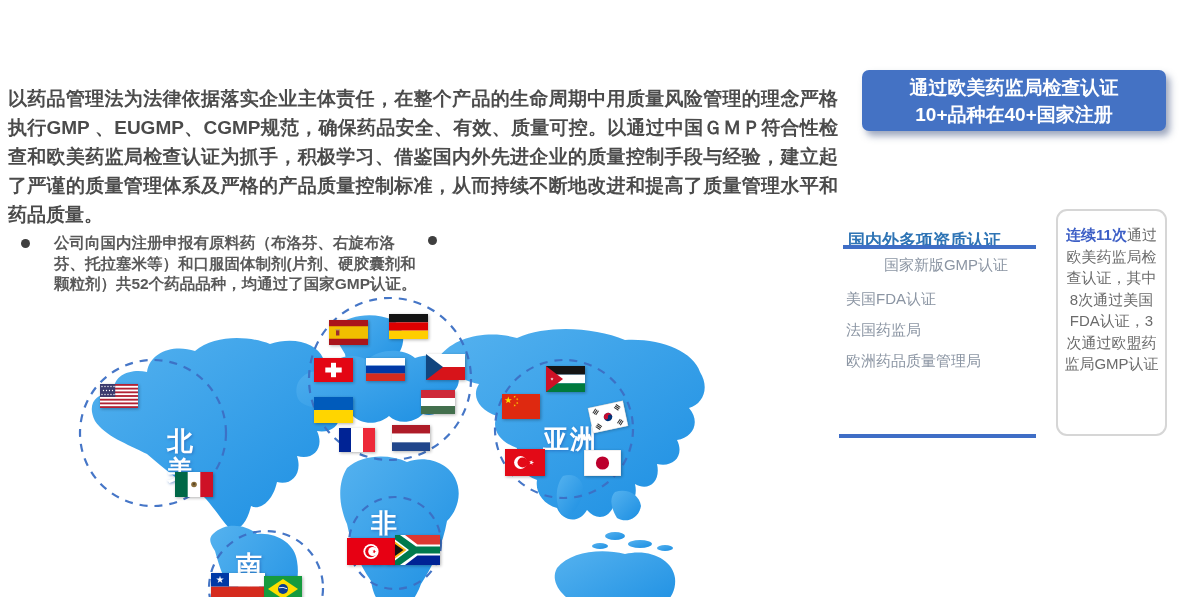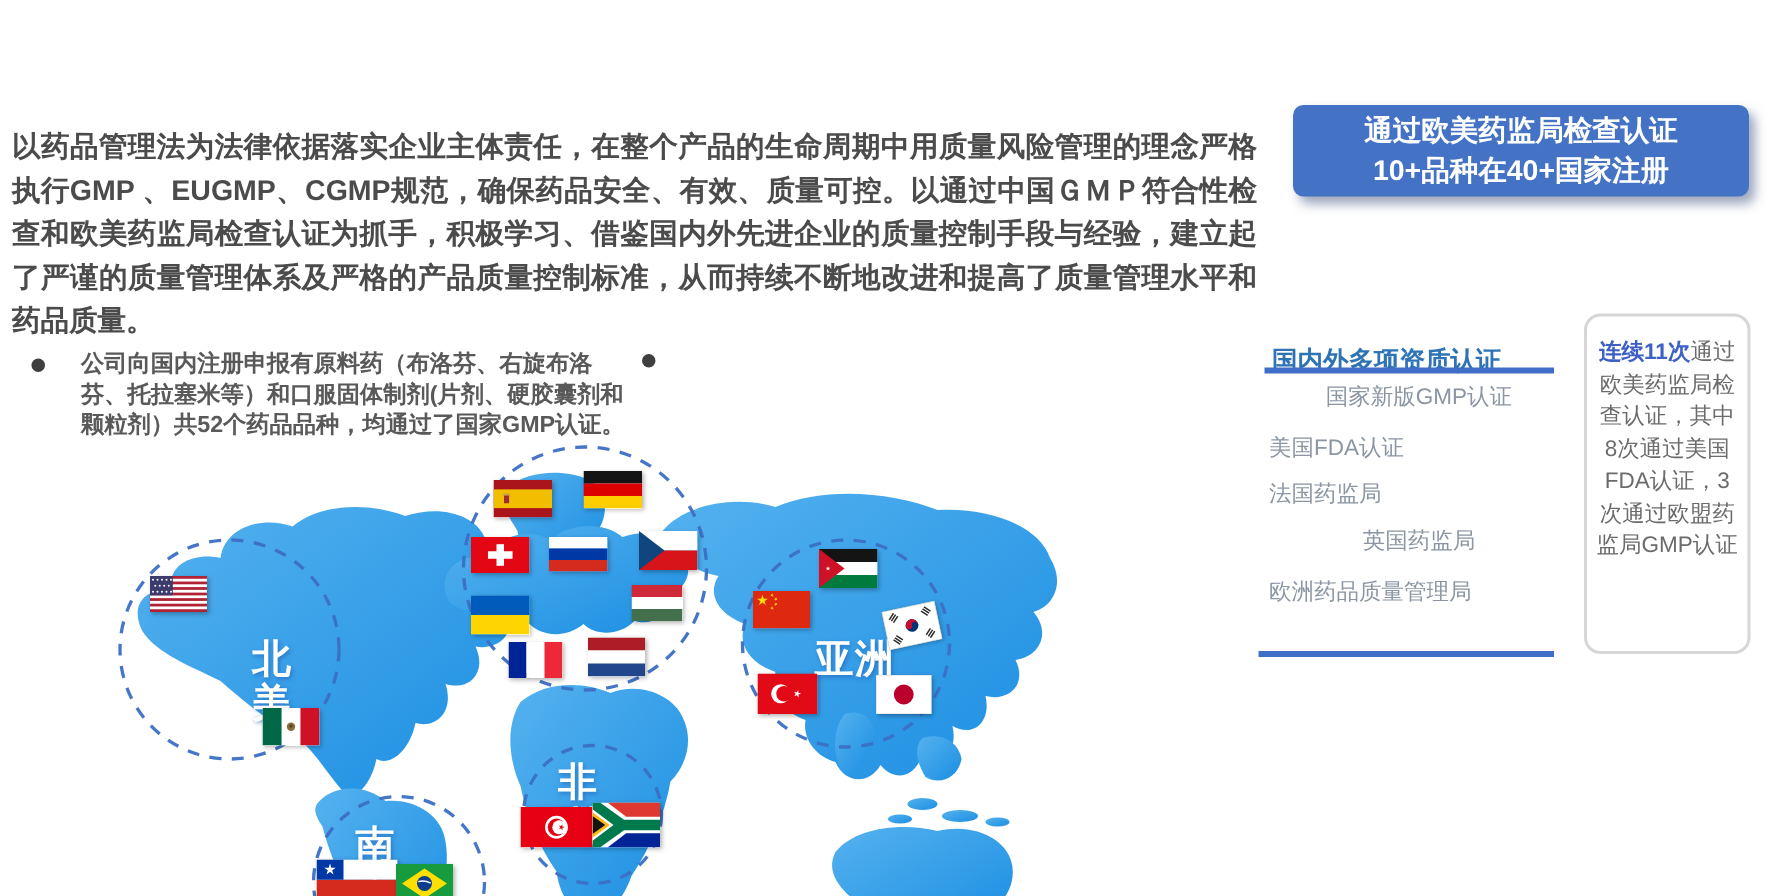--- a/index.html
+++ b/index.html
@@ -38,21 +38,21 @@
          border:2px solid #d6d6d6;border-radius:11px;box-sizing:border-box;
          padding:13px 5px 0 5px;text-align:center;font-size:15px;line-height:21.5px;color:#6b6b6b;}
   .hibox .lead{color:#3D5FC6;font-weight:700;}
 
   
   .map-wrap{position:absolute;left:55px;top:248px;width:660px;height:349px;}
   .map-wrap svg.world{position:absolute;left:0;top:0;z-index:1;}
 
   .region-label{position:absolute;z-index:2;color:#ffffff;font-weight:700;font-size:26px;
                 text-shadow:1px 1px 3px rgba(35,95,180,.65);}
-  .vert{width:28px;line-height:29px;word-break:break-all;text-align:center;font-family:Liberation Mono, monospace;}
+  .vert{width:28px;line-height:29px;word-break:break-all;}
   .lbl-na{left:167px;top:379px;}
   .lbl-asia{left:543px;top:374px;letter-spacing:1px;}
   .lbl-africa{left:371px;top:461px;}
   .lbl-sa{left:236px;top:503px;}
 
   .flag{position:absolute;z-index:3;box-shadow:1px 1px 3px rgba(0,0,0,.3);line-height:0;}
   .flag svg{display:block;}
   .flag-korea{transform:rotate(-12deg);box-shadow:1px 1px 3px rgba(0,0,0,.25);}
 </style>
 </head>
@@ -70,21 +70,20 @@
     <div>通过欧美药监局检查认证</div>
     <div>10+品种在40+国家注册</div>
   </div>
 
   <div class="cert-title">国内外多项资质认证</div>
   <div class="cert-line cert-line1"></div>
   <div class="cert-list">
     <div class="cert-item gap">国家新版GMP认证</div>
     <div class="cert-item">美国FDA认证</div>
     <div class="cert-item">法国药监局</div>
-    <div class="cert-item gap">英国药监局</div>
     <div class="cert-item">欧洲药品质量管理局</div>
   </div>
   <div class="cert-line cert-line2"></div>
 
   <div class="hibox">
     <span class="lead">连续11次</span><span>通过欧美药监局检查认证，其中8次通过美国FDA认证，3次通过欧盟药监局GMP认证</span>
   </div>
 
   <div class="map-wrap">
     <svg class="world" width="660" height="349" viewBox="0 0 660 349">

